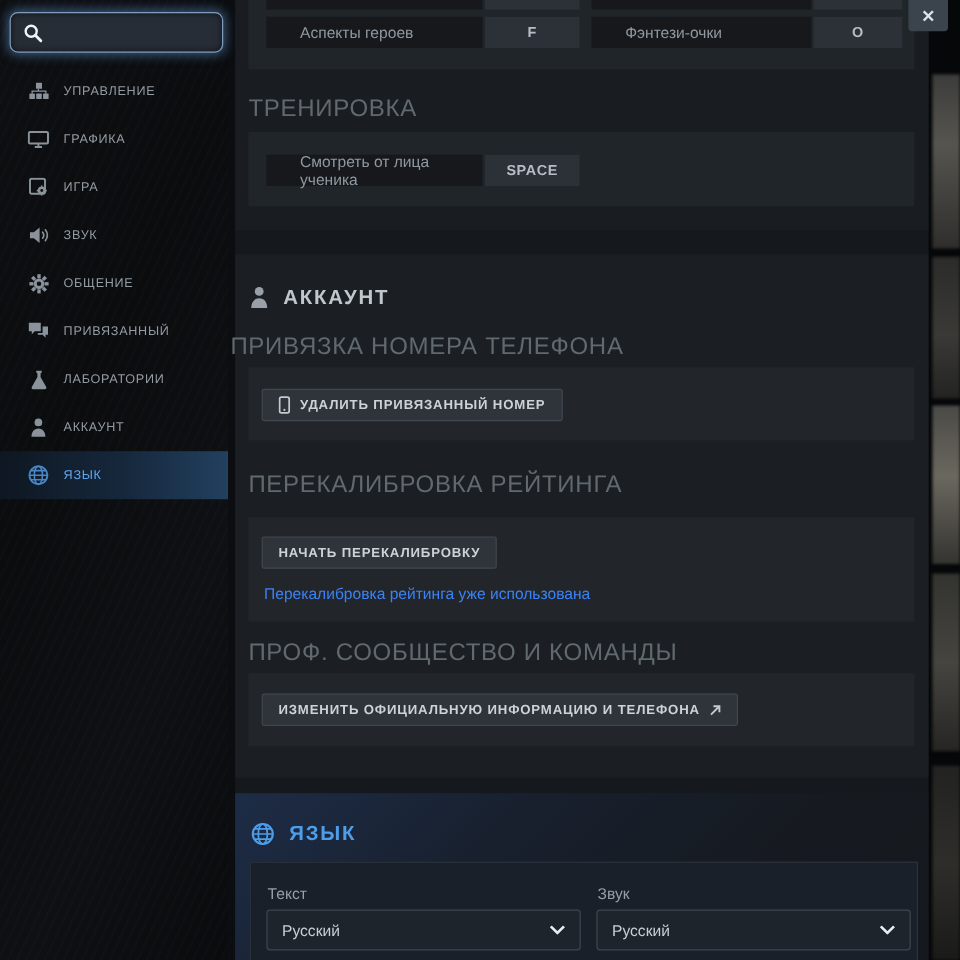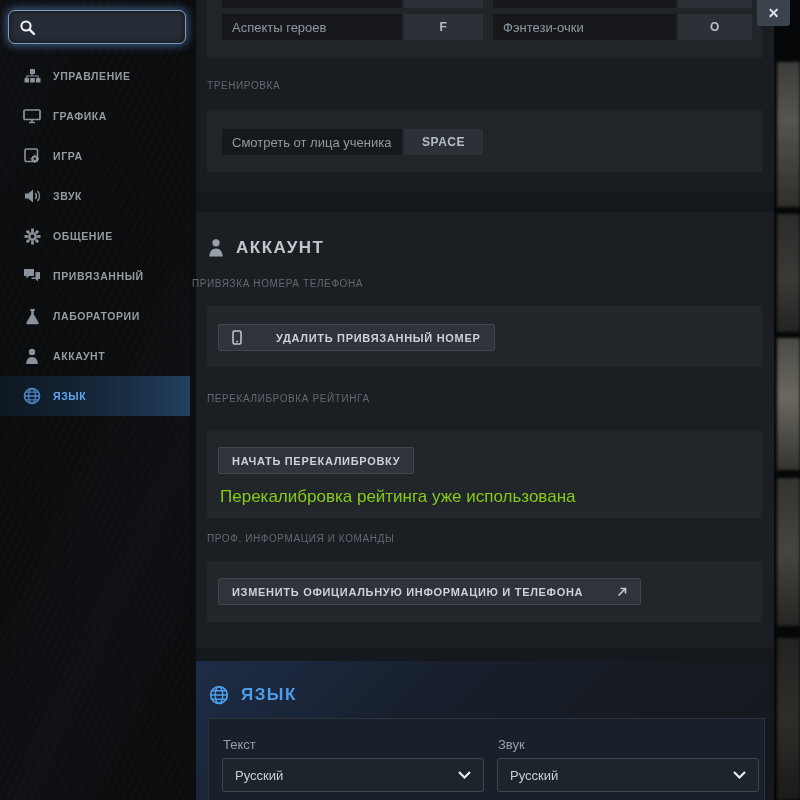--- a/index.html
+++ b/index.html
@@ -17,43 +17,43 @@
   .searchbox{position:absolute;left:8px;top:10px;width:178px;height:34px;box-sizing:border-box;
     background:#272d36;border:1px solid #7e9cbd;border-radius:7px;
     box-shadow:0 0 9px 2px rgba(96,146,205,.55), inset 0 0 6px rgba(0,0,0,.6);
     display:flex;align-items:center;padding-left:10px;z-index:3;}
   .searchbox input{background:transparent;border:none;outline:none;color:#dfe5ea;
     font-size:13px;width:130px;margin-left:8px;font-family:"Liberation Sans",sans-serif;}
   .nav{position:absolute;left:0;top:56px;width:190px;z-index:2;}
   .nav-item{height:40px;display:flex;align-items:center;padding-left:22px;cursor:pointer;
     color:#939ba3;}
   .nav-item .ico{width:20px;height:20px;display:flex;align-items:center;justify-content:center;flex:0 0 20px;color:#8a939b;}
-  .nav-item .lbl{margin-left:11px;font-size:10.5px;font-weight:bold;letter-spacing:.6px;white-space:nowrap;}
+  .nav-item .lbl{margin-left:11px;font-size:10.5px;font-weight:normal;letter-spacing:.6px;white-space:nowrap;}
   .nav-item.selected{
     background:linear-gradient(90deg,#0e1722 0%,#16283c 55%,#22405f 100%);
     color:#61a6ee;}
   .nav-item.selected .ico{color:#4a86c4;}
   
   .content-bg{position:absolute;left:196px;top:0;width:578px;height:800px;background:#15181c;}
   .block{position:absolute;background:#1b1f24;}
   .panel{position:absolute;background:#22262b;}
-  .subhead{position:absolute;color:#60696f;font-size:10px;letter-spacing:.6px;}
+  .subhead{position:absolute;color:#60696f;font-size:20px;letter-spacing:.6px;}
   
   .hk-row{position:absolute;height:26px;}
   .hk-label{position:absolute;top:0;height:26px;background:#16181c;color:#8f98a1;
-    font-size:13px;display:flex;align-items:center;padding-left:10px;box-sizing:border-box;}
+    font-size:13px;display:flex;align-items:center;padding-left:28px;box-sizing:border-box;}
   .hk-key{position:absolute;top:0;height:26px;background:#2c3137;color:#b6bdc4;
     font-size:12px;font-weight:bold;letter-spacing:.5px;display:flex;align-items:center;justify-content:center;cursor:pointer;}
   
   .btn{position:absolute;height:27px;box-sizing:border-box;background:#2e343a;border:1px solid #40474e;
     border-radius:2px;color:#ccd2d8;font-size:11px;font-weight:bold;letter-spacing:.7px;
-    display:inline-flex;align-items:center;padding:0 13px;cursor:pointer;white-space:nowrap;gap:26px;}
+    display:inline-flex;align-items:center;padding:0 13px;cursor:pointer;white-space:nowrap;}
   .btn .bico{margin-right:8px;display:flex;align-items:center;color:#c3c9cf;}
   .btn .eico{margin-left:8px;display:flex;align-items:center;color:#c3c9cf;}
-  .note{position:absolute;color:#84cc16;font-size:17px;}
+  .note{position:absolute;color:#3b82f6;font-size:13px;}
   .sec-title{position:absolute;display:flex;align-items:center;color:#bfc6cc;
     font-size:17px;font-weight:bold;letter-spacing:1.5px;}
   .sec-title .tico{margin-right:12px;display:flex;align-items:center;color:#99a1a8;}
   
   .lang-block{position:absolute;left:196px;top:661px;width:578px;height:139px;
     background:linear-gradient(135deg,#1d2c46 0%,#18202e 35%,#161a20 70%,#15181d 100%);}
   .lang-title{color:#4e9de8;}
   .lang-title .tico{color:#4e9de8;}
   .lang-panel{position:absolute;left:12px;top:57px;width:557px;height:104px;
     background:#1a202a;border:1px solid #2b323d;box-sizing:border-box;}
@@ -249,21 +249,21 @@
 </div>
 
 <div class="subhead" style="left:207px;top:393px;">ПЕРЕКАЛИБРОВКА РЕЙТИНГА</div>
 <div class="panel" style="left:207px;top:431px;width:555px;height:87px;">
   <div class="btn" style="left:11px;top:16px;">
     <span>НАЧАТЬ ПЕРЕКАЛИБРОВКУ</span>
   </div>
   <div class="note" style="left:13px;top:56px;">Перекалибровка рейтинга уже использована</div>
 </div>
 
-<div class="subhead" style="left:207px;top:533px;">ПРОФ. ИНФОРМАЦИЯ И КОМАНДЫ</div>
+<div class="subhead" style="left:207px;top:533px;">ПРОФ. СООБЩЕСТВО И КОМАНДЫ</div>
 <div class="panel" style="left:207px;top:561px;width:555px;height:61px;">
   <div class="btn" style="left:11px;top:17px;">
     <span>ИЗМЕНИТЬ ОФИЦИАЛЬНУЮ ИНФОРМАЦИЮ И ТЕЛЕФОНА</span>
     <span class="eico">
       <svg width="10" height="10" viewBox="0 0 10 10">
           <path d="M1.5 8.5L8 2M3.5 1.5H8.5V6.5" fill="none" stroke="currentColor" stroke-width="1.6"></path>
         </svg>
     </span>
   </div>
 </div>

